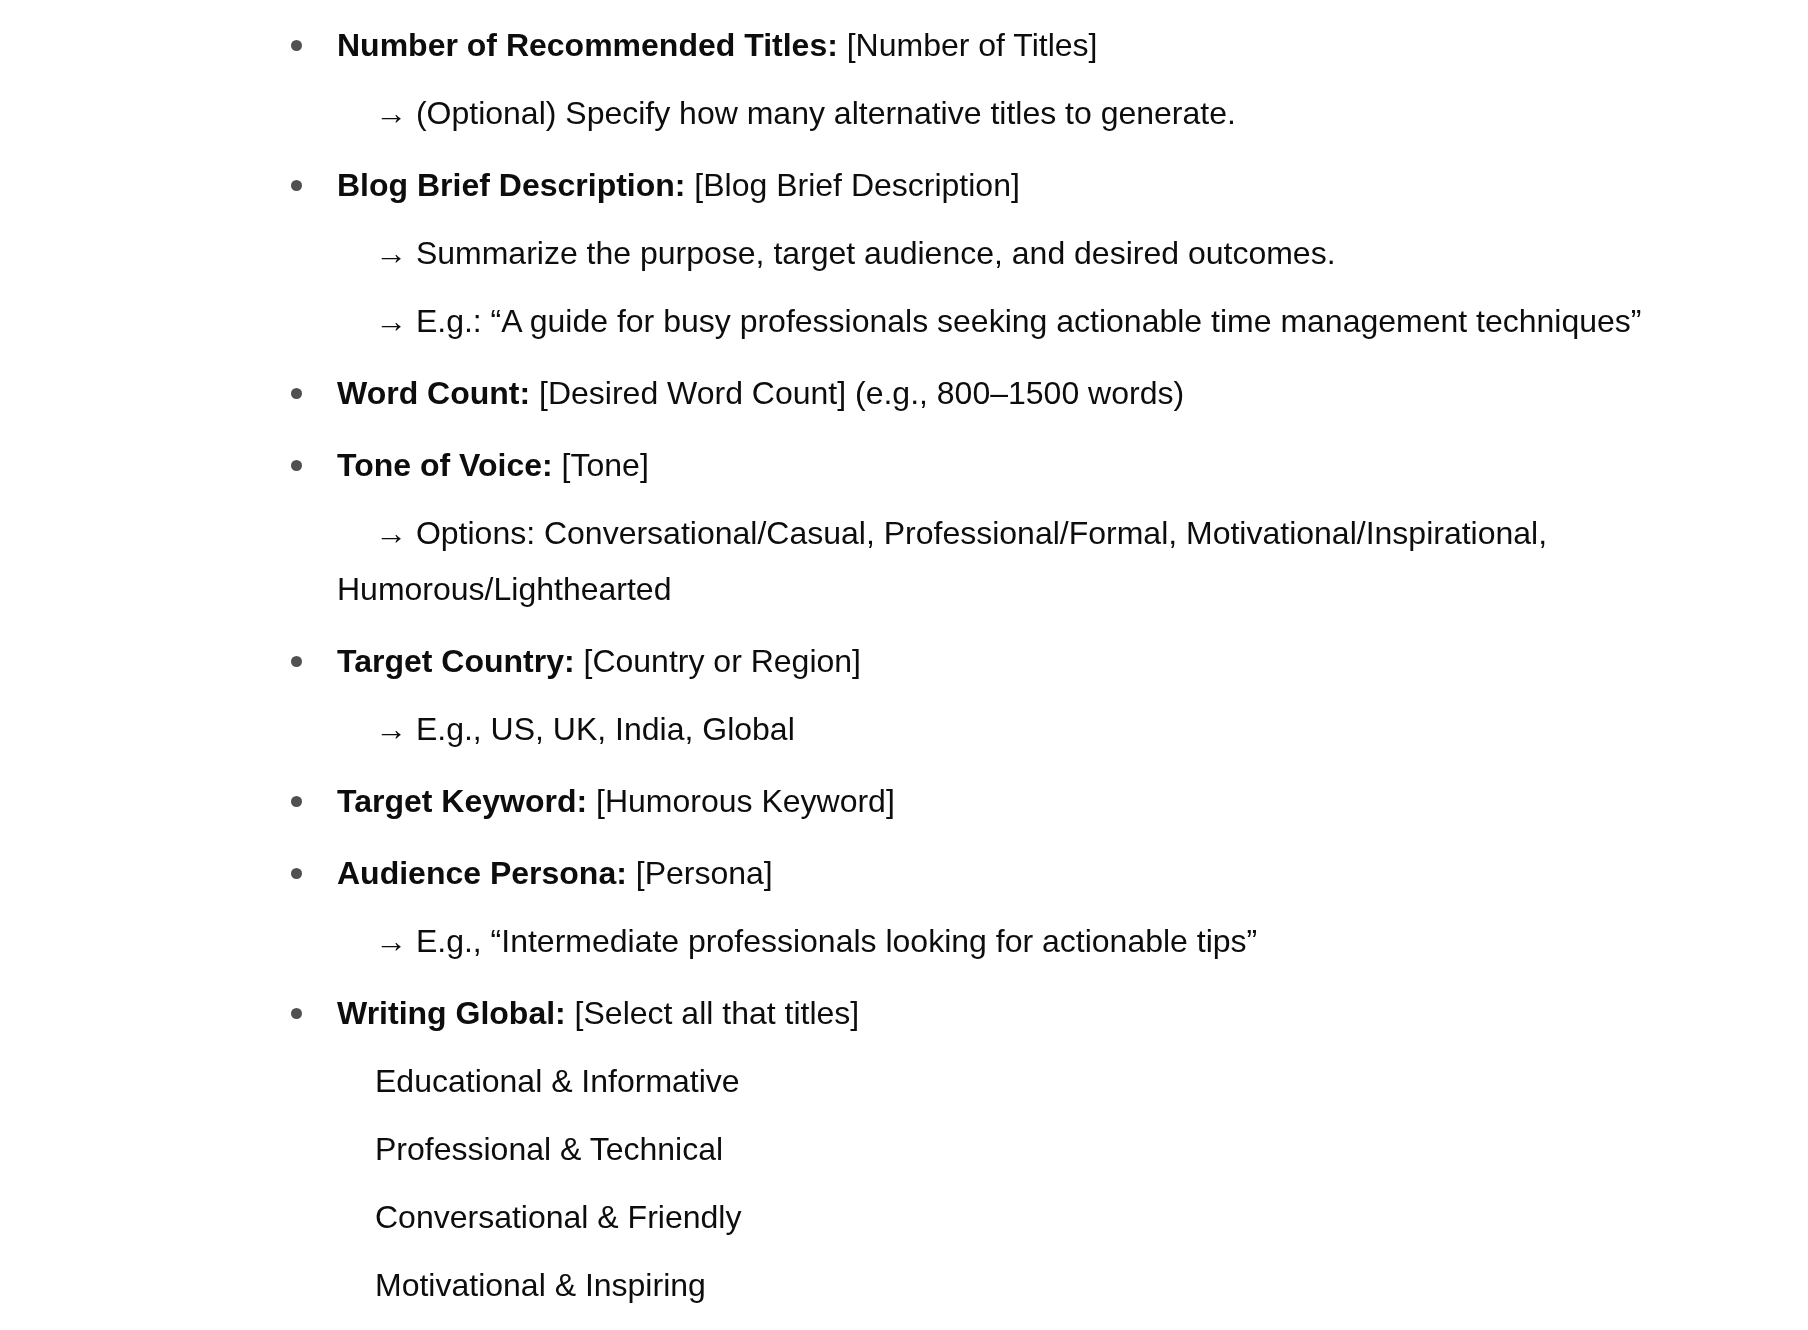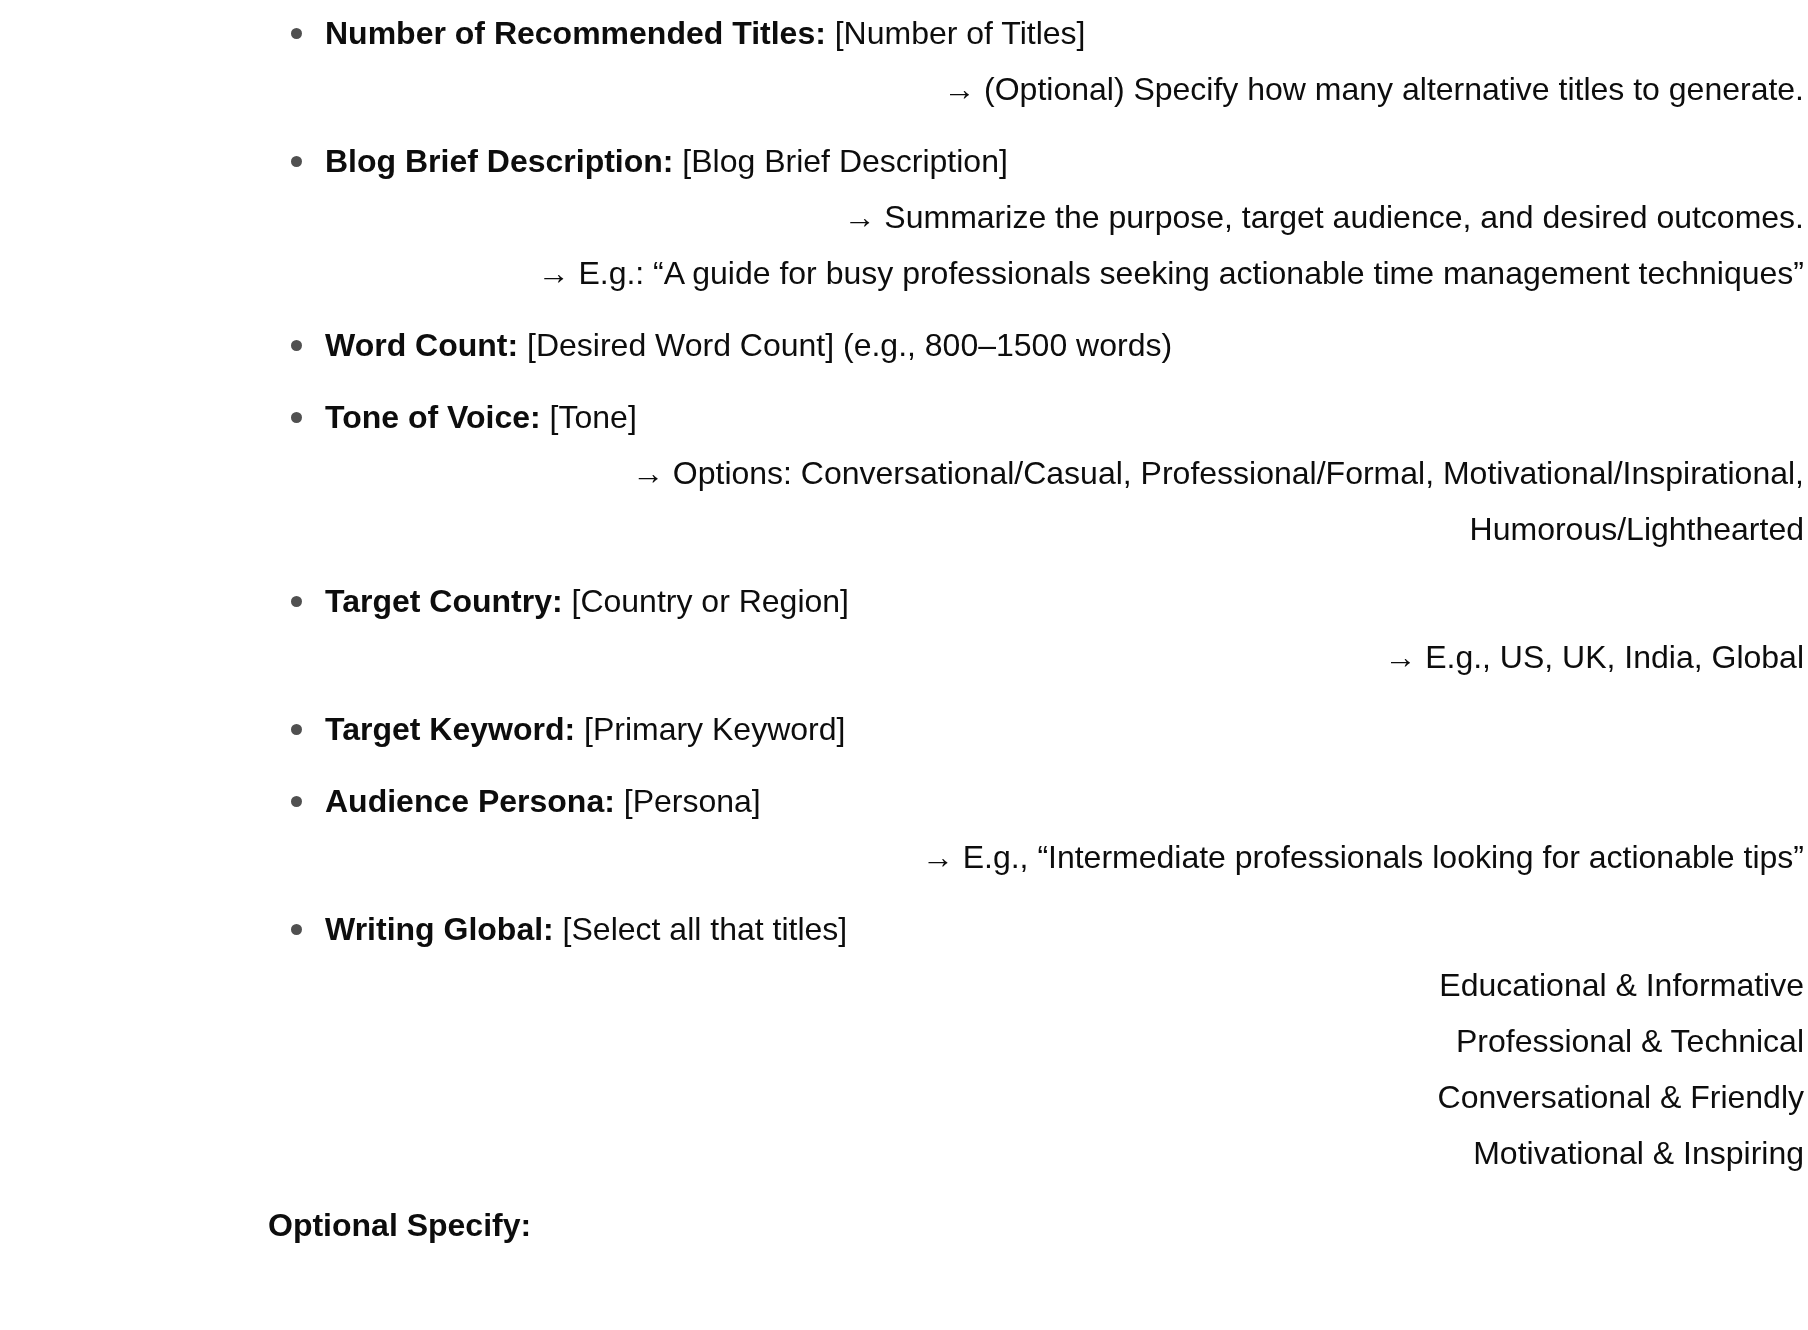--- a/index.html
+++ b/index.html
@@ -37,26 +37,25 @@
     content: "";
     position: absolute;
     left: 23px;
     top: 23px;
     width: 11px;
     height: 11px;
     border-radius: 50%;
     background: #505050;
   }
   li p {
-    margin: 0;
+    margin: 12px;
   }
   li p.subline,
   li p.option {
     text-indent: 38px;
-    text-align: right;
   }
   .label {
     font-weight: bold;
   }
   p.heading {
     font-weight: bold;
     margin: 10px 0 0 0;
   }
 </style>
 </head>
@@ -78,21 +77,21 @@
       </li>
       <li>
         <p class="item-head"><span class="label">Tone of Voice:</span> <span class="value">[Tone]</span></p>
         <p class="subline"><span class="arrow">→</span> <span>Options: Conversational/Casual, Professional/Formal, Motivational/Inspirational, Humorous/Lighthearted</span></p>
       </li>
       <li>
         <p class="item-head"><span class="label">Target Country:</span> <span class="value">[Country or Region]</span></p>
         <p class="subline"><span class="arrow">→</span> <span>E.g., US, UK, India, Global</span></p>
       </li>
       <li>
-        <p class="item-head"><span class="label">Target Keyword:</span> <span class="value">[Primary Keyword]</span></p>
+        <p class="item-head"><span class="label">Target Keyword:</span> <span class="value">[Humorous Keyword]</span></p>
       </li>
       <li>
         <p class="item-head"><span class="label">Audience Persona:</span> <span class="value">[Persona]</span></p>
         <p class="subline"><span class="arrow">→</span> <span>E.g., “Intermediate professionals looking for actionable tips”</span></p>
       </li>
       <li>
         <p class="item-head"><span class="label">Writing Global:</span> <span class="value">[Select all that titles]</span></p>
         <p class="option">Educational &amp; Informative</p>
         <p class="option">Professional &amp; Technical</p>
         <p class="option">Conversational &amp; Friendly</p>

